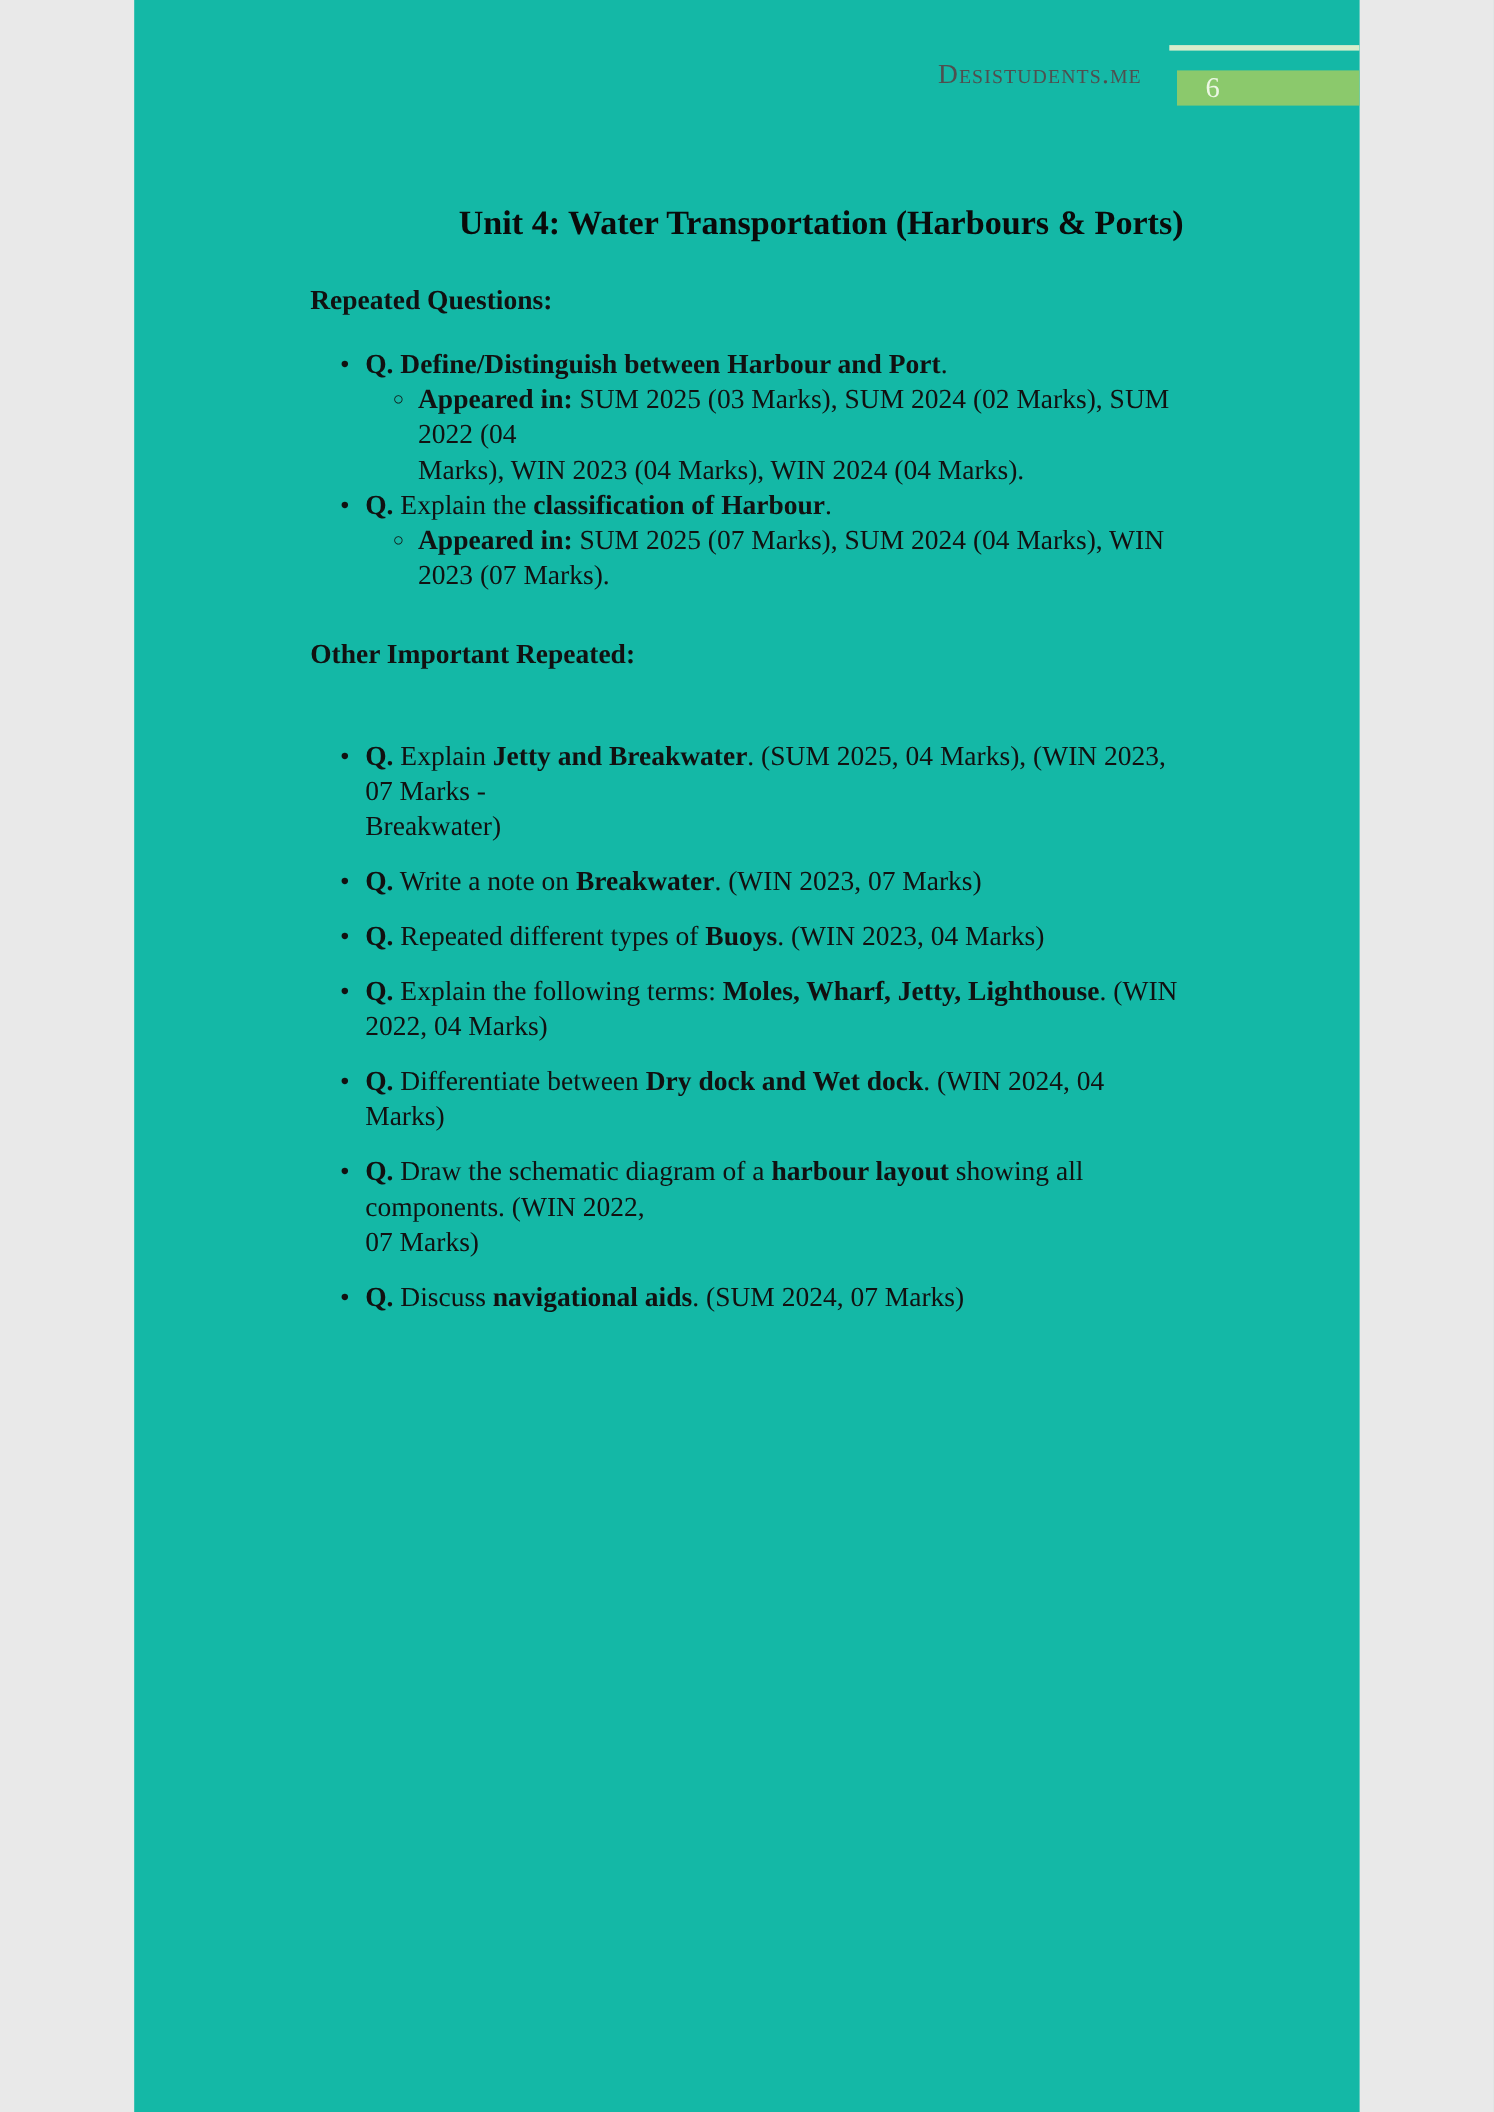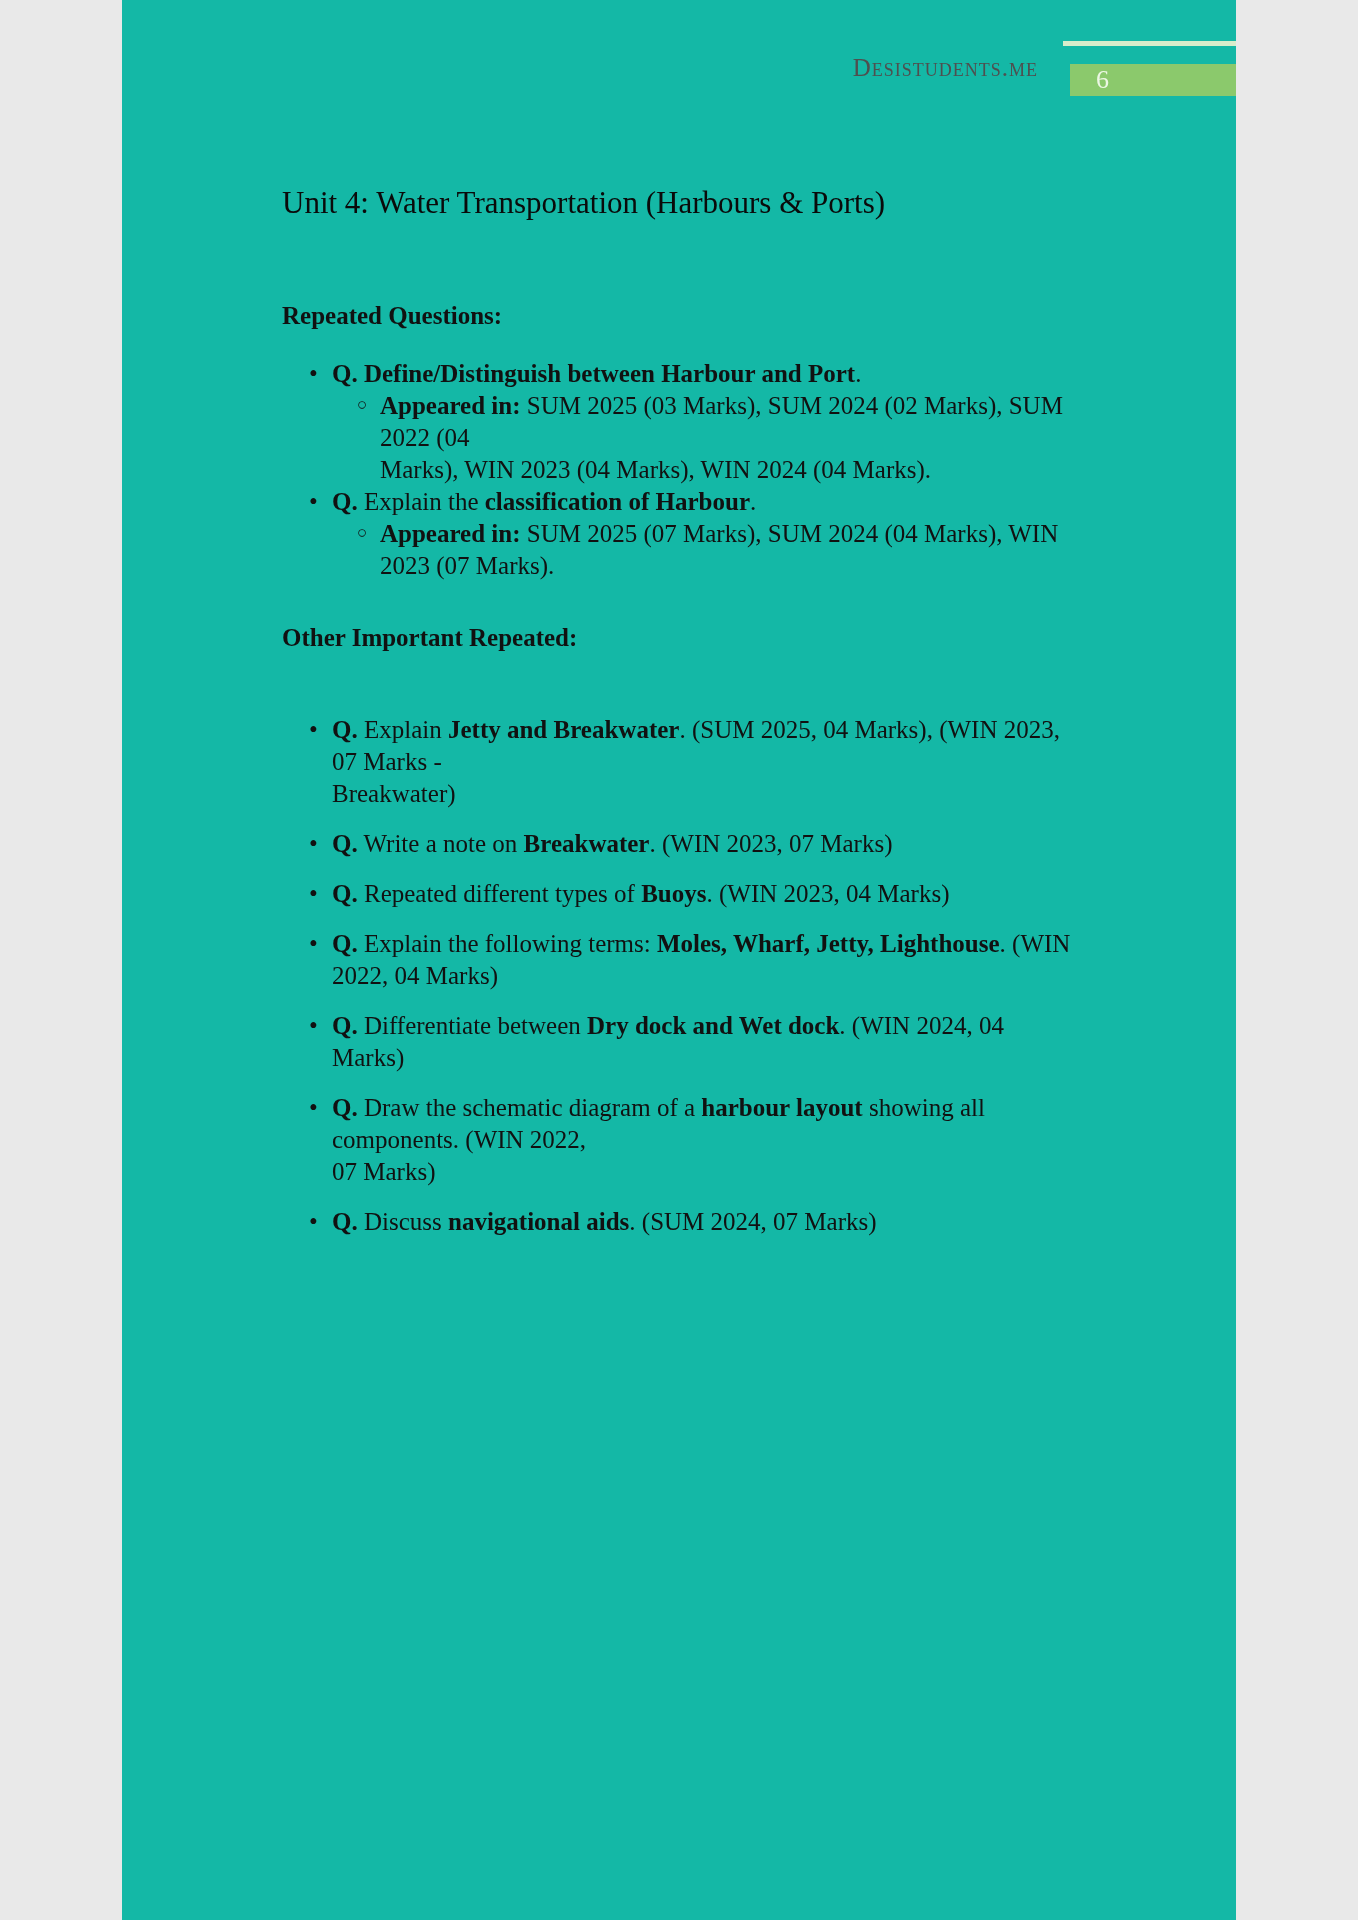--- a/index.html
+++ b/index.html
@@ -44,31 +44,31 @@
     color: #ecf7e4;
   }
 
   
   .content { margin: 0 160px; padding-top: 184px; }
 
   .doc-title {
     margin: 0;
     font-size: 31px;
     line-height: 38px;
-    font-weight: 400;
-    text-align: left;
+    font-weight: 700;
+    text-align: right;
     color: #0a0a0a;
   }
 
   .section-heading {
     font-size: 25px;
     line-height: 32px;
     font-weight: 700;
   }
-  .section-heading.sec-0 { margin-top: 78px; }
+  .section-heading.sec-0 { margin-top: 36px; }
   .section-heading.sec-1 { margin-top: 40px; }
 
   ul.q-list {
     list-style: none;
     margin: 0; padding: 0;
     font-size: 25px;
     line-height: 32px;
   }
   ul.q-list.sec-0 { margin-top: 26px; }
   ul.q-list.sec-1 { margin-top: 60px; }

